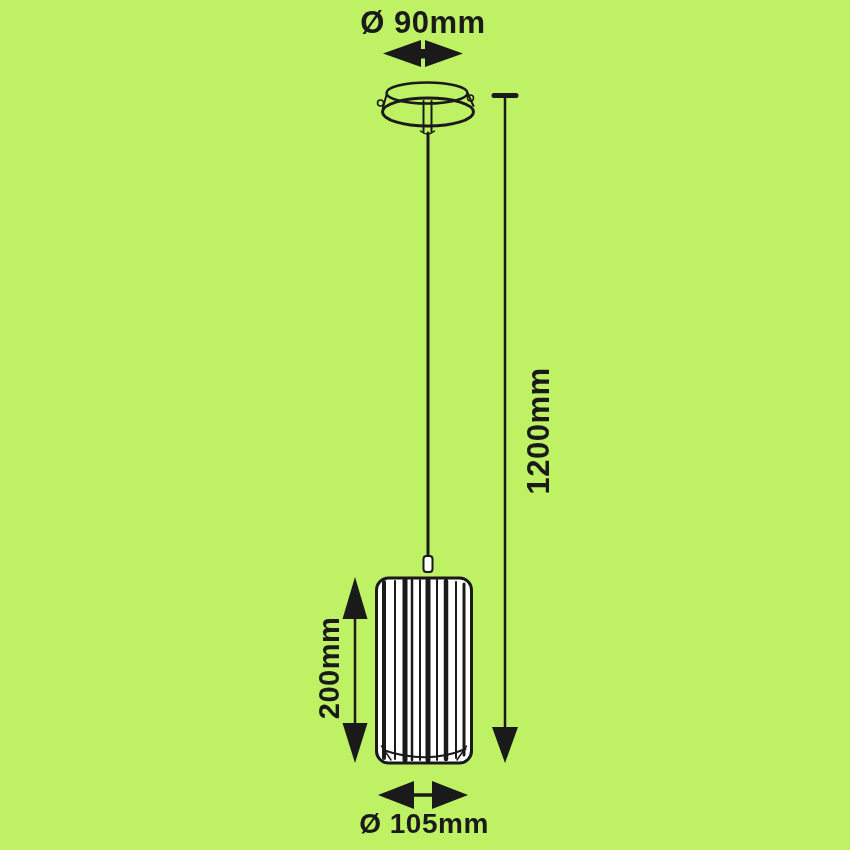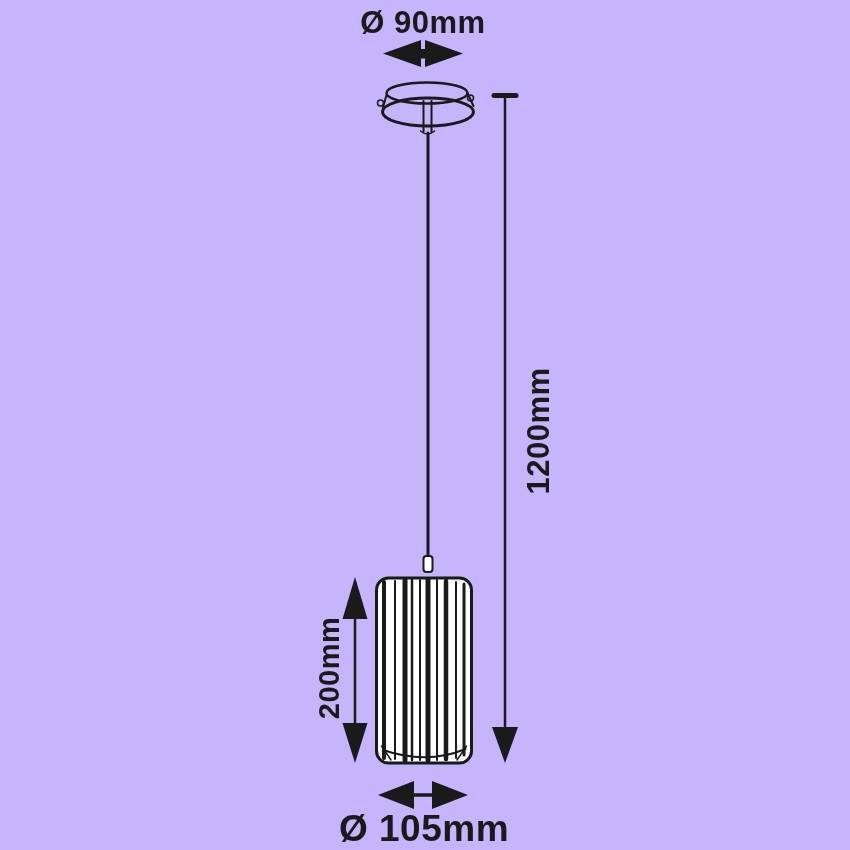--- a/index.html
+++ b/index.html
@@ -4,21 +4,21 @@
 <style>
   html, body {
     margin: 0;
     padding: 0;
     background: #ffffff;
   }
   .stage {
     position: relative;
     width: 850px;
     height: 850px;
-    background: #c4b5fd;
+    background: #bef264;
     overflow: hidden;
     font-family: "Liberation Sans", "DejaVu Sans", sans-serif;
   }
   .stage svg {
     position: absolute;
     left: 0;
     top: 0;
   }
   .dim-label {
     position: absolute;
@@ -48,21 +48,21 @@
     top: 652px;
     width: 140px;
     height: 32px;
     font-size: 29px;
     transform: rotate(-90deg);
   }
   .lbl-shade-dia {
     left: 324px;
     top: 810px;
     width: 200px;
-    font-size: 37px;
+    font-size: 28px;
   }
 </style>
 </head>
 <body>
 
 <div class="stage">
 
   <svg width="850" height="850" viewBox="0 0 850 850">
     <g stroke="#1a1a1a" fill="none" stroke-linecap="round">
 

